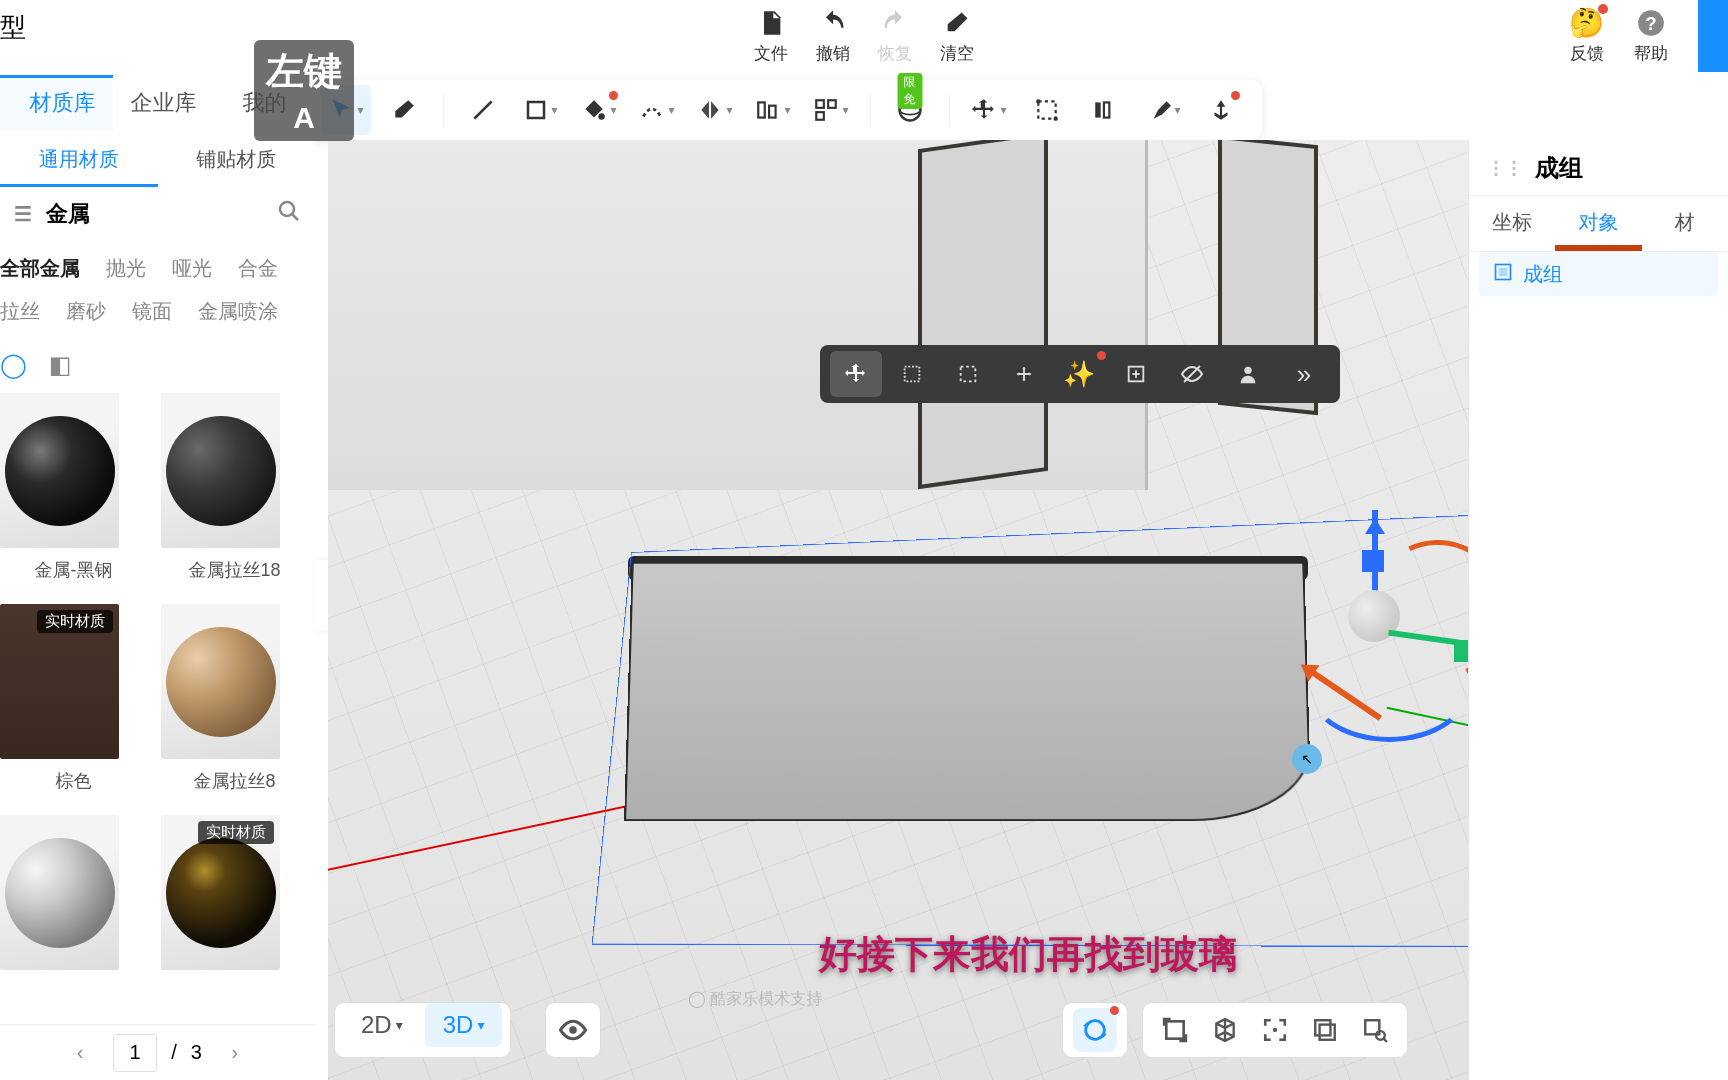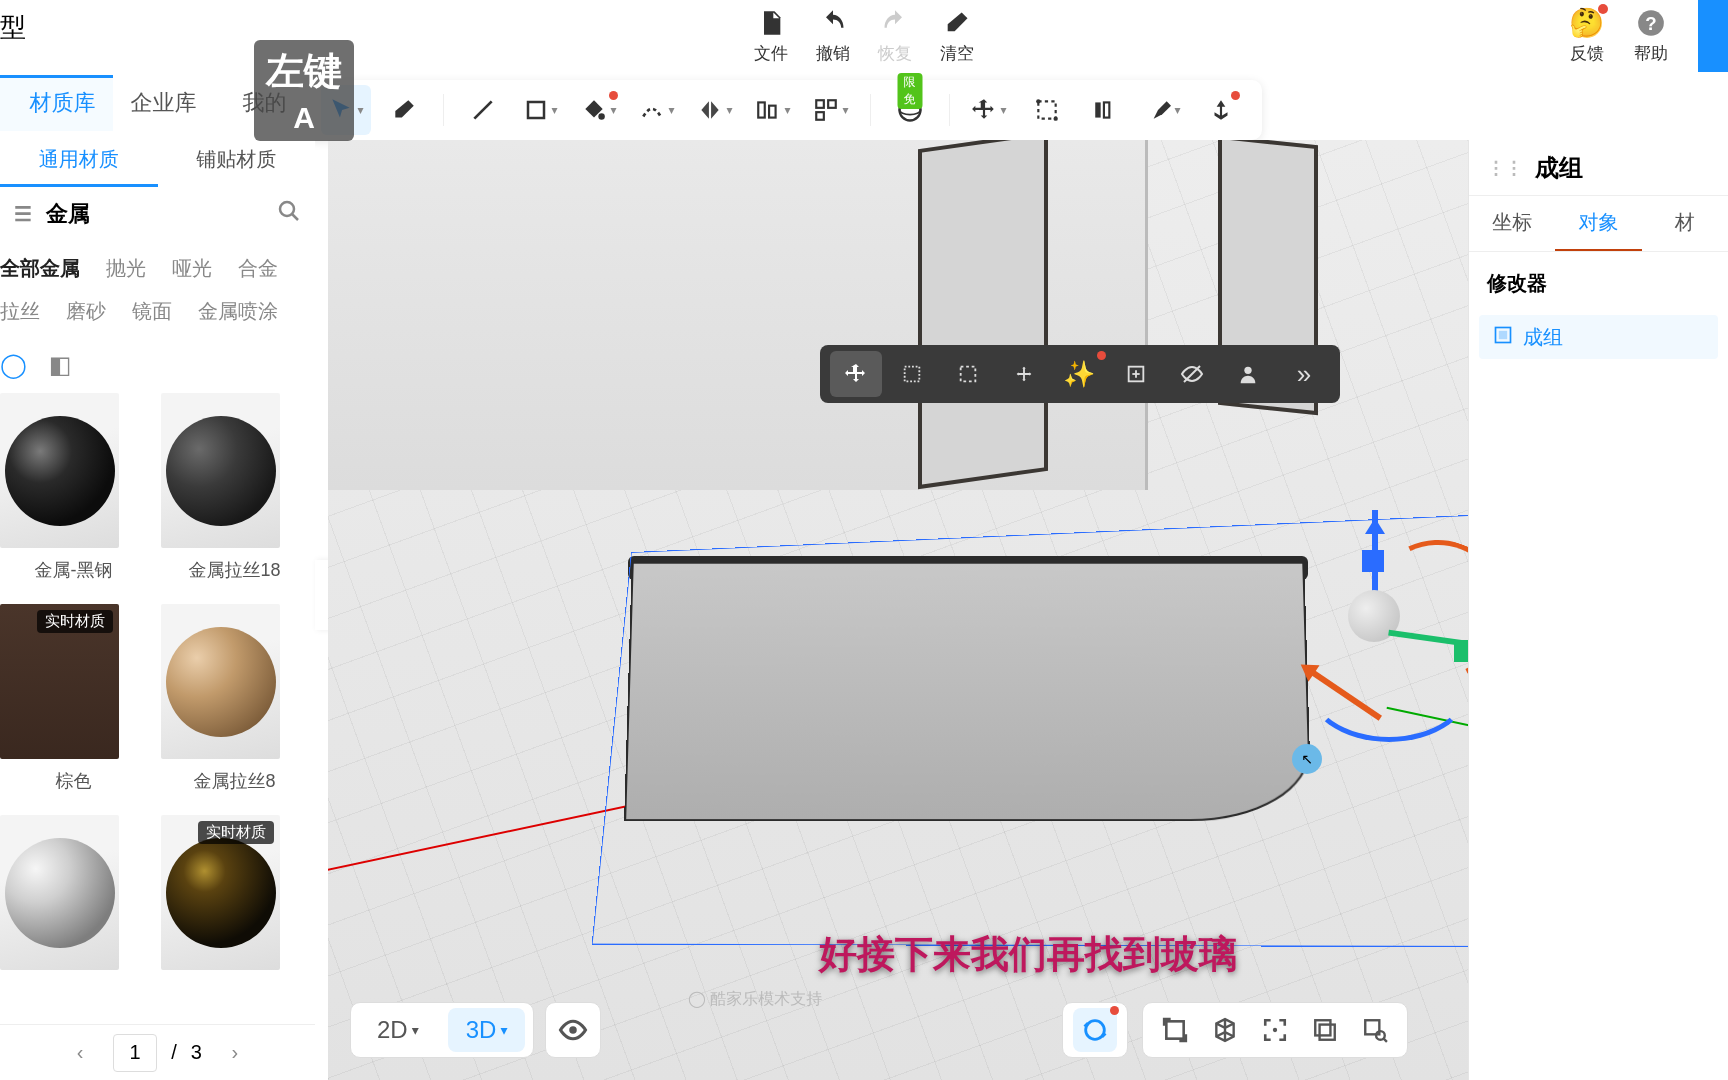--- a/index.html
+++ b/index.html
@@ -91,36 +91,36 @@
 .g-cube-b { position: absolute; top: 40px; left: 104px; width: 22px; height: 22px; background: #2a6cff; }
 .g-cube-g { position: absolute; top: 130px; left: 196px; width: 22px; height: 22px; background: #1bbf6b; }
 .blue-dot { position: absolute; top: 604px; left: 964px; width: 30px; height: 30px; border-radius: 50%; background: #6bb9e8; display: flex; align-items: center; justify-content: center; font-size: 14px; }
 
 
 .float-tb { position: absolute; top: 345px; left: 820px; background: #3a3a3a; border-radius: 8px; height: 58px; display: flex; align-items: center; padding: 0 10px; gap: 4px; }
 .ft-btn { width: 52px; height: 46px; display: flex; align-items: center; justify-content: center; color: #ddd; font-size: 26px; border-radius: 6px; cursor: pointer; position: relative; }
 .ft-btn.active { background: #5a5a5a; color: #fff; }
 
 
-.view-toggle { position: absolute; bottom: 22px; left: 350px; background: #fff; border: 1px solid #ddd; border-radius: 10px; height: 56px; display: flex; align-items: center; padding: 0 8px; gap: 11px; }
+.view-toggle { position: absolute; bottom: 22px; left: 334px; background: #fff; border: 1px solid #ddd; border-radius: 10px; height: 56px; display: flex; align-items: flex-start; padding: 0 8px; gap: 4px; }
 .vt-btn { padding: 8px 18px; font-size: 24px; color: #555; border-radius: 8px; cursor: pointer; display: flex; align-items: center; gap: 4px; }
 .vt-btn.active { background: #e6f4ff; color: #1890ff; font-weight: 500; }
 .eye-box { position: absolute; bottom: 22px; left: 545px; background: #fff; border: 1px solid #ddd; border-radius: 10px; height: 56px; width: 56px; display: flex; align-items: center; justify-content: center; font-size: 30px; color: #555; }
 .br-group { position: absolute; bottom: 22px; right: 320px; display: flex; gap: 14px; }
 .br-box { background: #fff; border: 1px solid #ddd; border-radius: 10px; height: 56px; display: flex; align-items: center; padding: 0 10px; gap: 6px; }
 .br-btn { width: 44px; height: 44px; display: flex; align-items: center; justify-content: center; font-size: 28px; color: #555; border-radius: 8px; cursor: pointer; position: relative; }
 .br-btn.active { background: #e6f4ff; color: #1890ff; }
 
 
 .right-panel { position: absolute; top: 140px; right: 0; width: 260px; bottom: 0; background: #fff; border-left: 1px solid #e5e5e5; }
 .rp-title { display: flex; align-items: center; gap: 12px; height: 56px; padding: 0 18px; font-size: 24px; font-weight: 600; border-bottom: 1px solid #eee; }
 .rp-title .drag { color: #bbb; font-size: 18px; }
 .rp-tabs { display: flex; height: 56px; border-bottom: 1px solid #eee; }
 .rp-tab { flex: 1; text-align: center; font-size: 20px; line-height: 52px; cursor: pointer; color: #555; }
-.rp-tab.active { color: #1890ff; border-bottom: 2px solid #c2410c; }
+.rp-tab.active { color: #1890ff; border-bottom: 6px solid #c2410c; }
 .rp-section-h { padding: 18px; font-size: 20px; font-weight: 600; }
 .rp-item { margin: 0 10px; background: #f1f9ff; height: 44px; display: flex; align-items: center; padding: 0 14px; gap: 10px; color: #1890ff; font-size: 20px; border-radius: 4px; }
 
 
 .subtitle { position: absolute; bottom: 100px; left: 50%; transform: translateX(-50%); font-size: 38px; font-weight: 600; color: #be185d; text-shadow: 0 2px 6px rgba(0,0,0,0.5); white-space: nowrap; margin-top: 44px; }
 .keypress-ov { position: absolute; top: 40px; left: 254px; background: rgba(70,70,70,0.78); color: #fff; border-radius: 6px; padding: 6px 12px; text-align: center; }
 .keypress-ov .big { font-size: 38px; font-weight: 700; }
 .keypress-ov .small { font-size: 30px; font-weight: 700; margin-top: 4px; }
 .watermark { position: absolute; bottom: 70px; left: 360px; font-size: 16px; color: #bbb; }
 </style>
@@ -507,21 +507,20 @@
 <div class="right-panel">
   <div class="rp-title">
     <span class="drag">⋮⋮</span>
     <span>成组</span>
   </div>
   <div class="rp-tabs">
     <div class="rp-tab">坐标</div>
     <div class="rp-tab active">对象</div>
     <div class="rp-tab">材</div>
   </div>
-  <div class="rp-section-h">修改器</div>
   <div class="rp-item">
     <span>
       <svg width="20" height="20" viewBox="0 0 24 24">
           <rect x="3" y="3" width="18" height="18" fill="none" stroke="#1890ff" stroke-width="2"></rect>
           <rect x="7" y="7" width="10" height="10" fill="#1890ff" opacity="0.3"></rect>
         </svg>
     </span>
     <span>成组</span>
   </div>
 </div>

